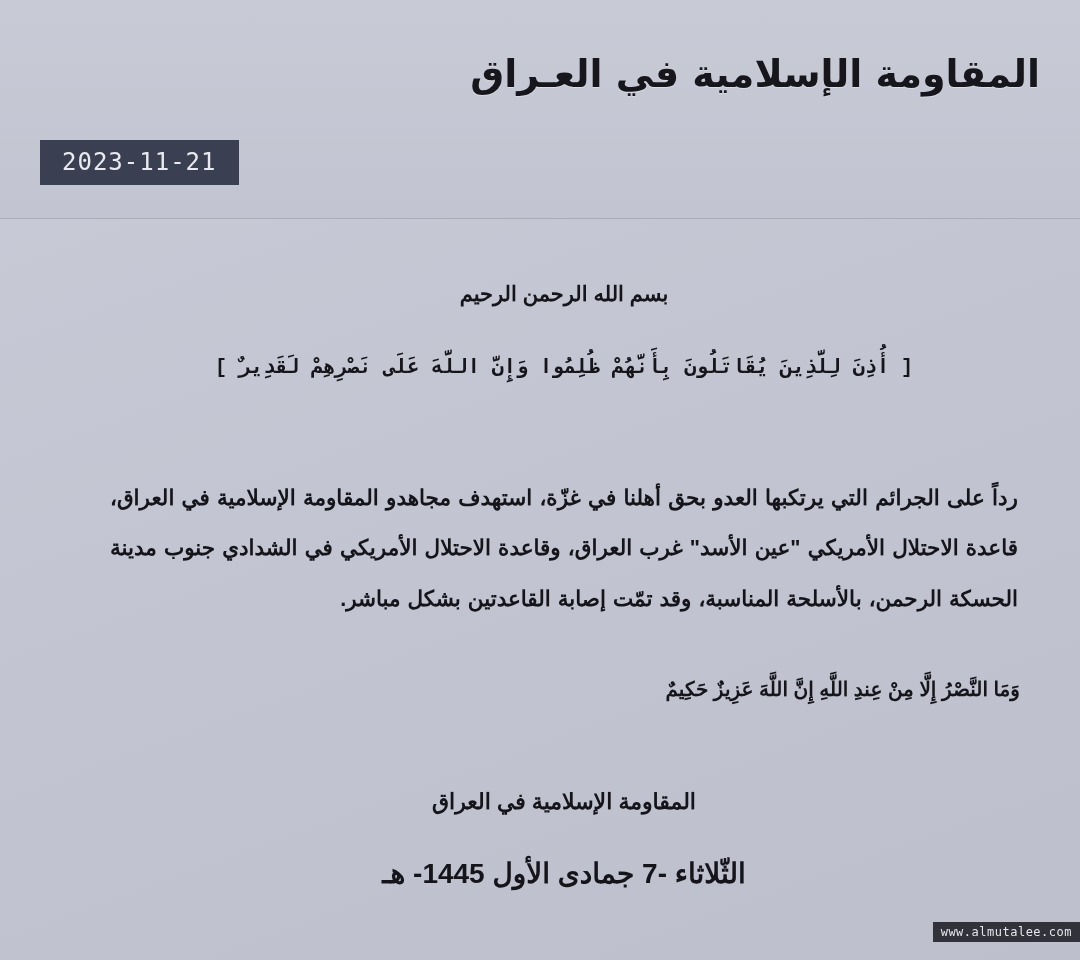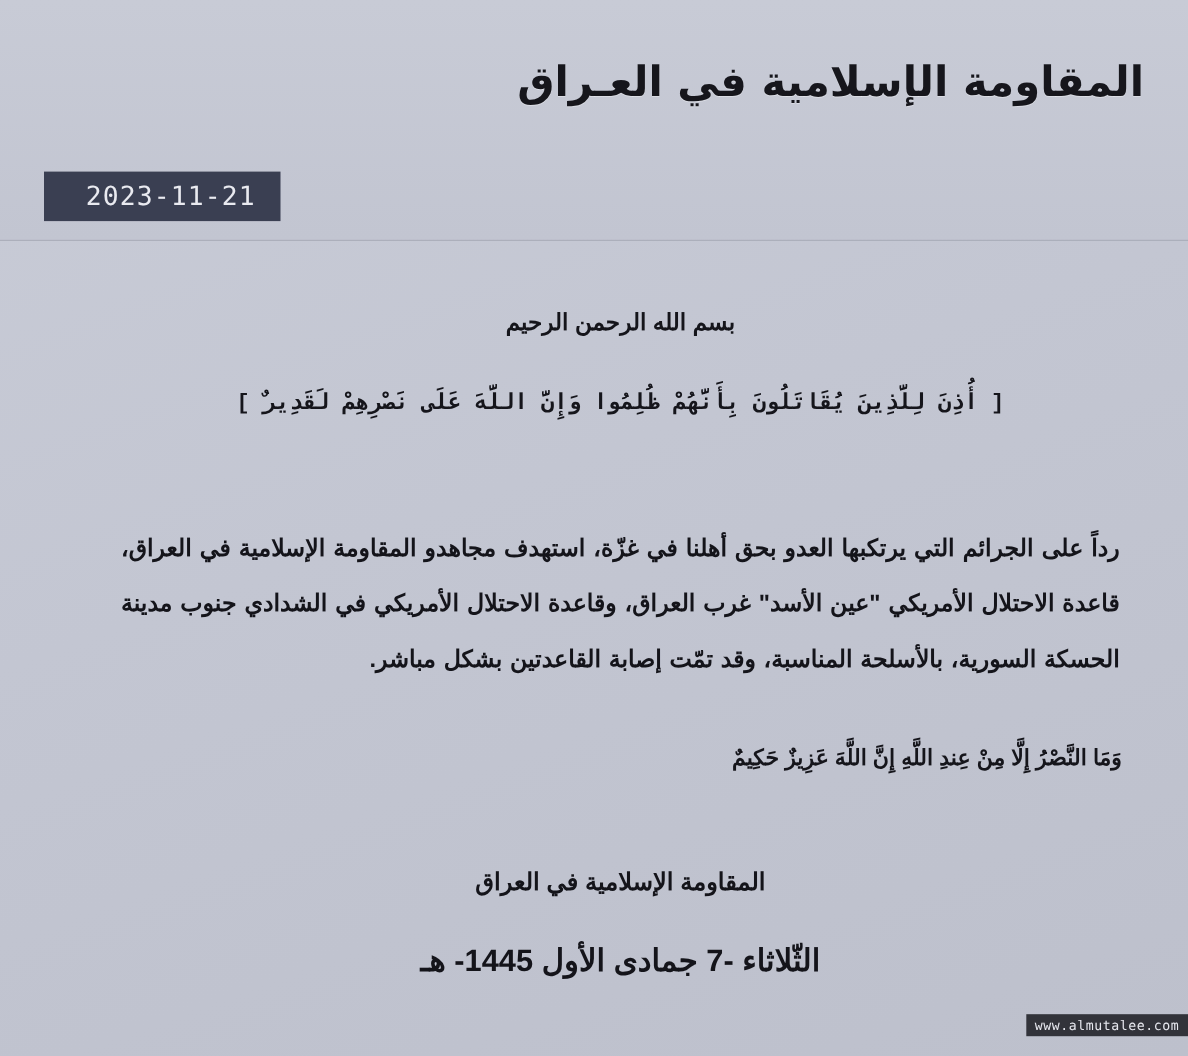--- a/index.html
+++ b/index.html
@@ -38,28 +38,28 @@
     font-family: "DejaVu Sans", "Liberation Sans", sans-serif;
     font-size: 38px;
     font-weight: bold;
     color: #16161c;
     letter-spacing: -1px;
     white-space: nowrap;
     text-shadow: 0 1px 0 rgba(255,255,255,0.35);
   }
   .date-badge {
     position: absolute;
-    top: 156px;
+    top: 140px;
     left: 40px;
     background: #3a3f52;
     color: #e9eaf0;
     font-family: "DejaVu Sans Mono", "Liberation Mono", monospace;
     font-size: 24px;
     letter-spacing: 1px;
-    padding: 8px 22px 9px 38px;
+    padding: 8px 22px 9px 22px;
     direction: ltr;
   }
 
   
   .content {
     position: relative;
     padding: 58px 60px 0 60px;
     direction: rtl;
     text-align: center;
     margin-left: 48px;
@@ -141,21 +141,21 @@
   <div class="header">
     <div class="brand">المقاومة الإسلامية في العـراق</div>
     <div class="date-badge">2023-11-21</div>
   </div>
 
   <div class="content">
     <p class="basmala">بسم الله الرحمن الرحيم</p>
 
     <p class="ayah-top">[ أُذِنَ لِلَّذِينَ يُقَاتَلُونَ بِأَنَّهُمْ ظُلِمُوا  وَإِنَّ اللَّهَ عَلَى نَصْرِهِمْ لَقَدِيرٌ ]</p>
 
-    <p class="statement">رداً على الجرائم التي يرتكبها العدو بحق أهلنا في غزّة، استهدف مجاهدو المقاومة الإسلامية في العراق، قاعدة الاحتلال الأمريكي "عين الأسد" غرب العراق، وقاعدة الاحتلال الأمريكي في الشدادي جنوب مدينة الحسكة السورية، بالأسلحة المناسبة، وقد تمّت إصابة القاعدتين بشكل مباشر.</p>
+    <p class="statement">رداً على الجرائم التي يرتكبها العدو بحق أهلنا في غزّة، استهدف مجاهدو المقاومة الإسلامية في العراق، قاعدة الاحتلال الأمريكي "عين الأسد" غرب العراق، وقاعدة الاحتلال الأمريكي في الشدادي جنوب مدينة الحسكة الرحمن، بالأسلحة المناسبة، وقد تمّت إصابة القاعدتين بشكل مباشر.</p>
 
     <p class="ayah-bottom">وَمَا النَّصْرُ إِلَّا مِنْ عِندِ اللَّهِ  إِنَّ اللَّهَ عَزِيزٌ حَكِيمٌ</p>
 
     <div class="signature">
       <p class="sig-org">المقاومة الإسلامية في العراق</p>
       <p class="sig-date">الثّلاثاء -7 جمادى الأول 1445- هـ</p>
     </div>
   </div>
 
   <div class="watermark">

